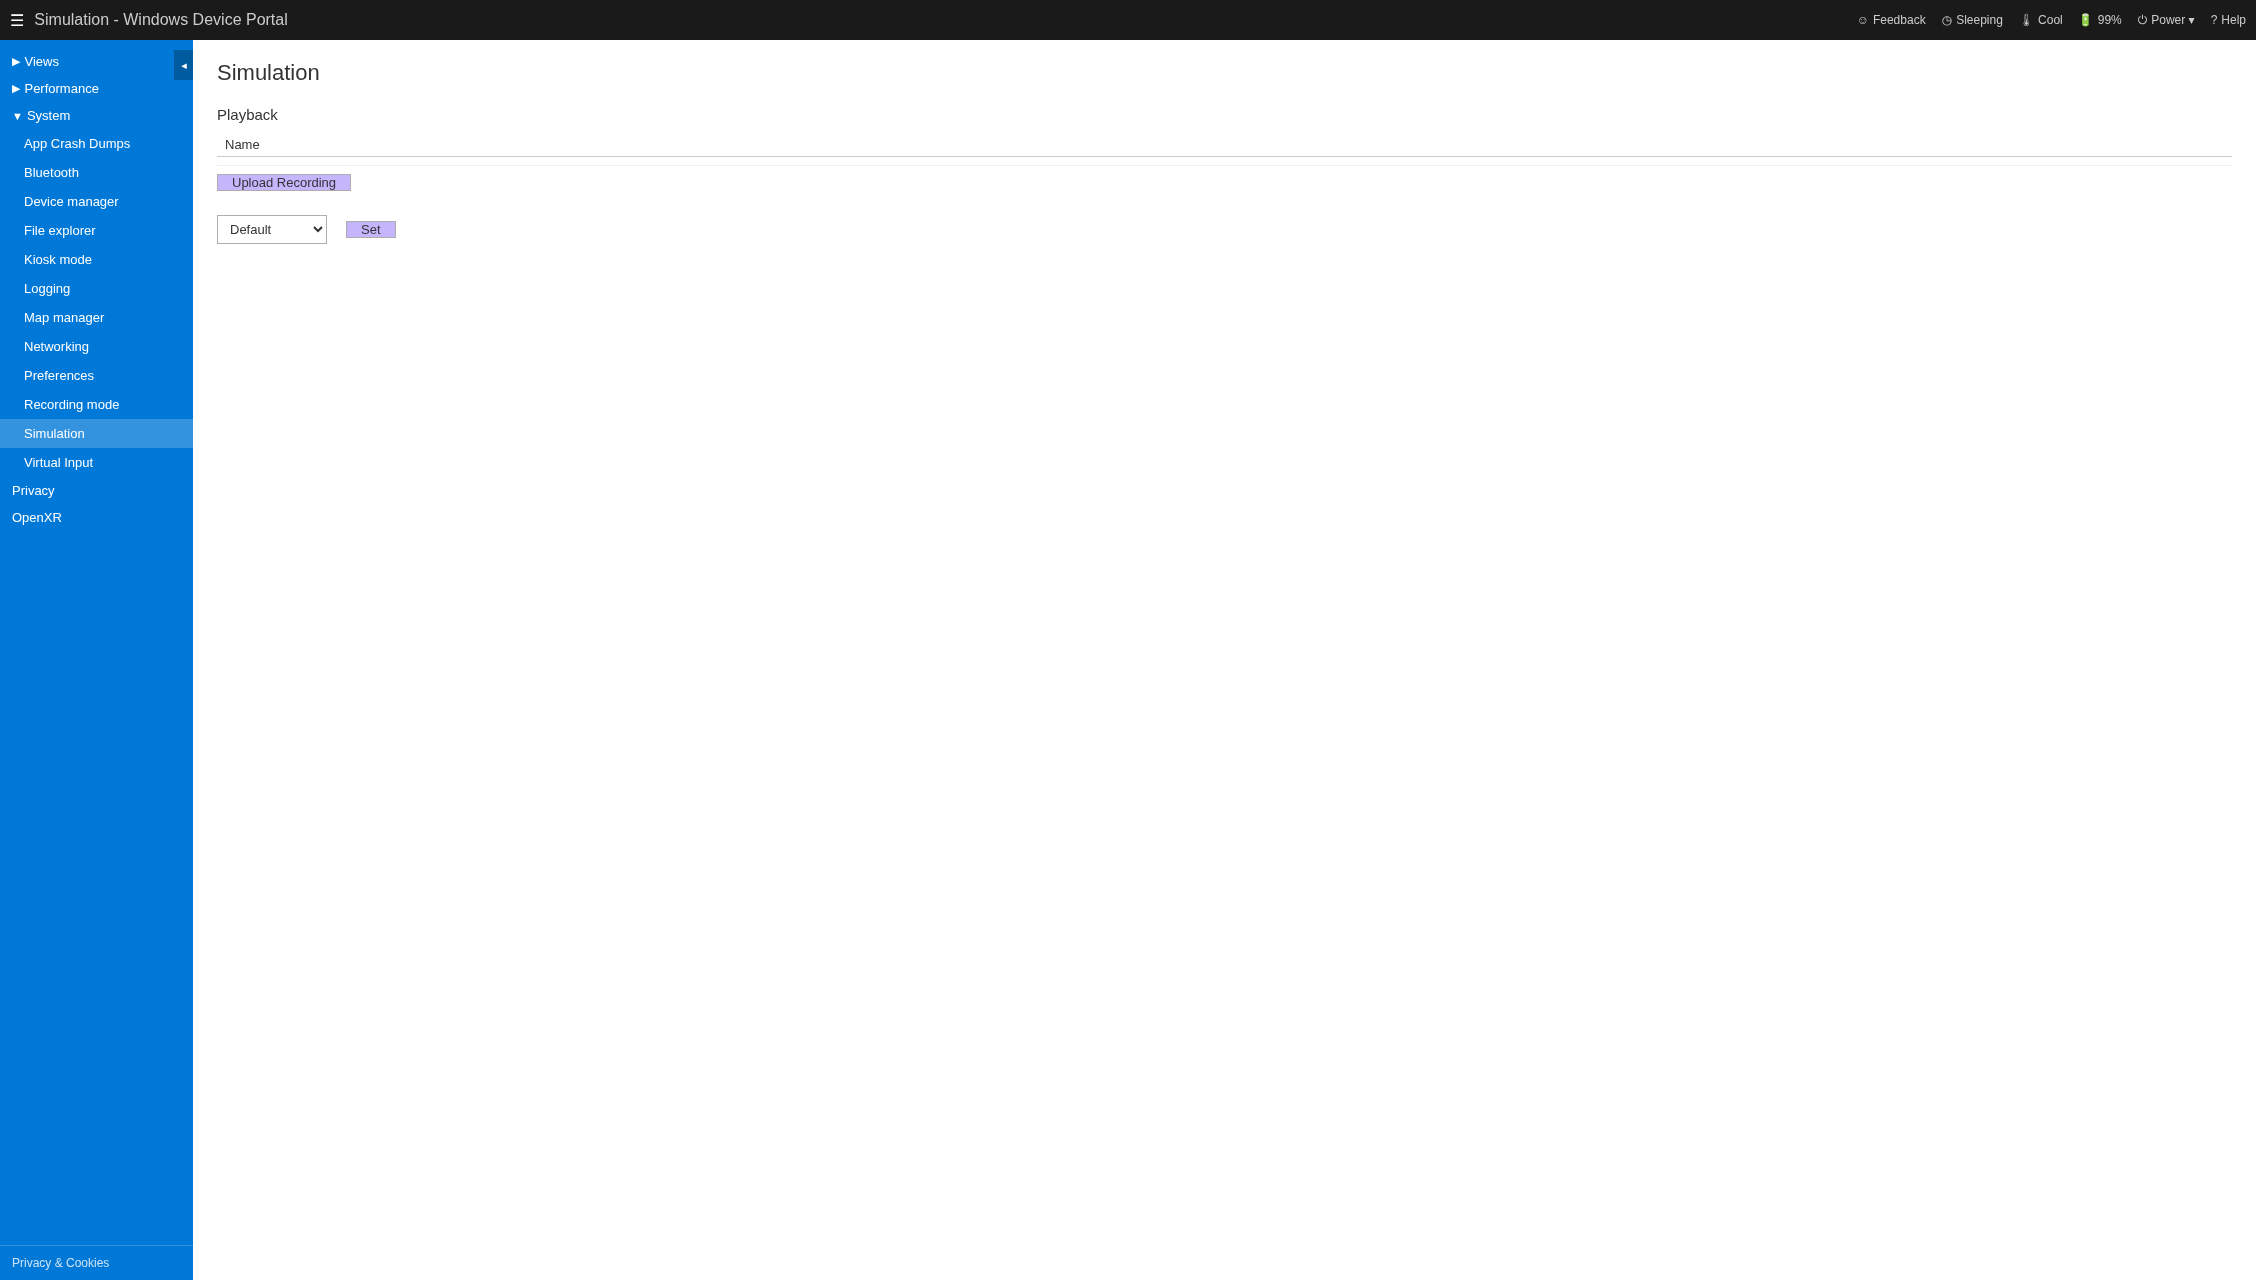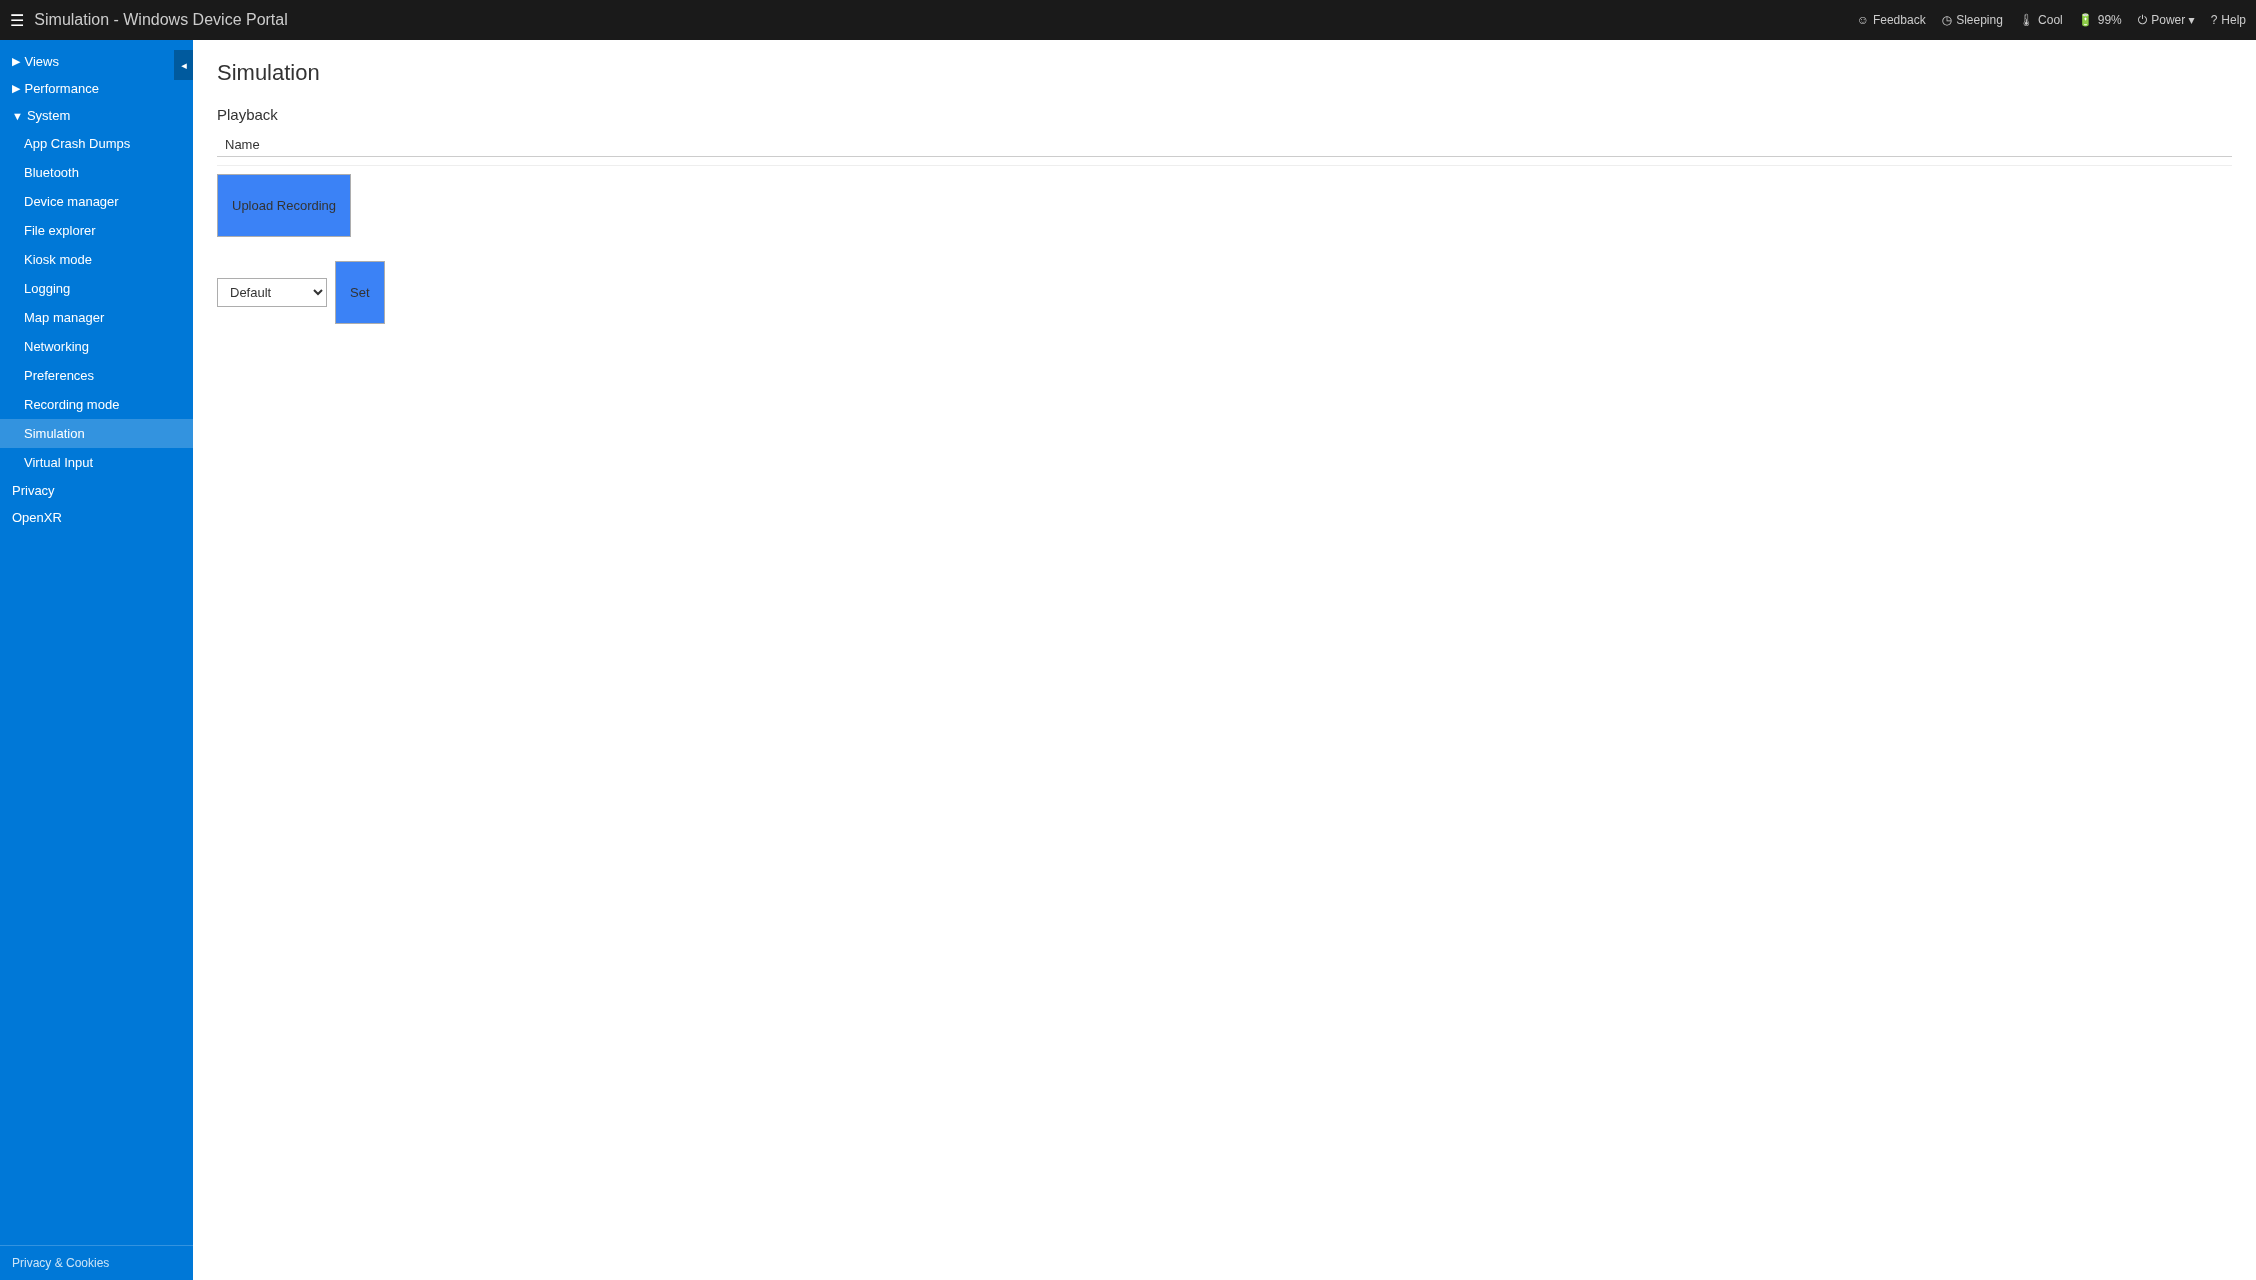--- a/index.html
+++ b/index.html
@@ -152,36 +152,36 @@
       padding: 4px 8px;
     }
     .playback-table td {
       padding: 4px 8px;
       font-size: 13px;
       border-bottom: 1px solid #eee;
     }
 
     
     .btn {
-      padding: 23px 14px;
-      font-size: 13px;
-      background: #3b82f6;
+      padding: 0 14px;
+      font-size: 13px;
+      background: #c4b5fd;
       border: 1px solid #adadad;
       cursor: pointer;
       color: #333;
     }
 
     
     .control-mode-section {
       margin-top: 20px;
     }
     .control-mode-row {
       display: flex;
       align-items: center;
-      gap: 8px;
+      gap: 19px;
       margin-top: 24px;
     }
     .select-control {
       padding: 5px 8px;
       font-size: 13px;
       border: 1px solid #adadad;
       background: #fff;
       color: #333;
       cursor: pointer;
       min-width: 110px;

